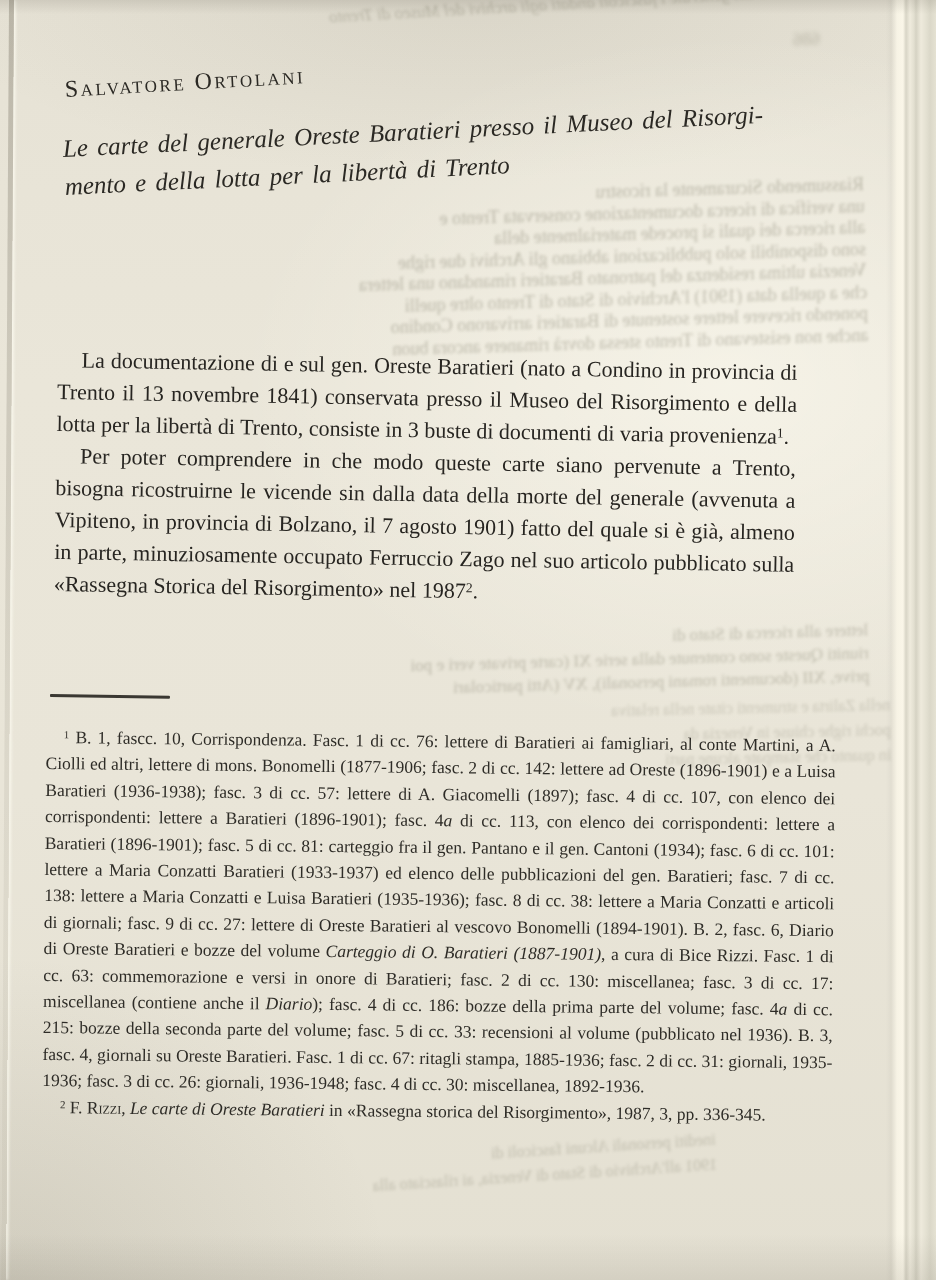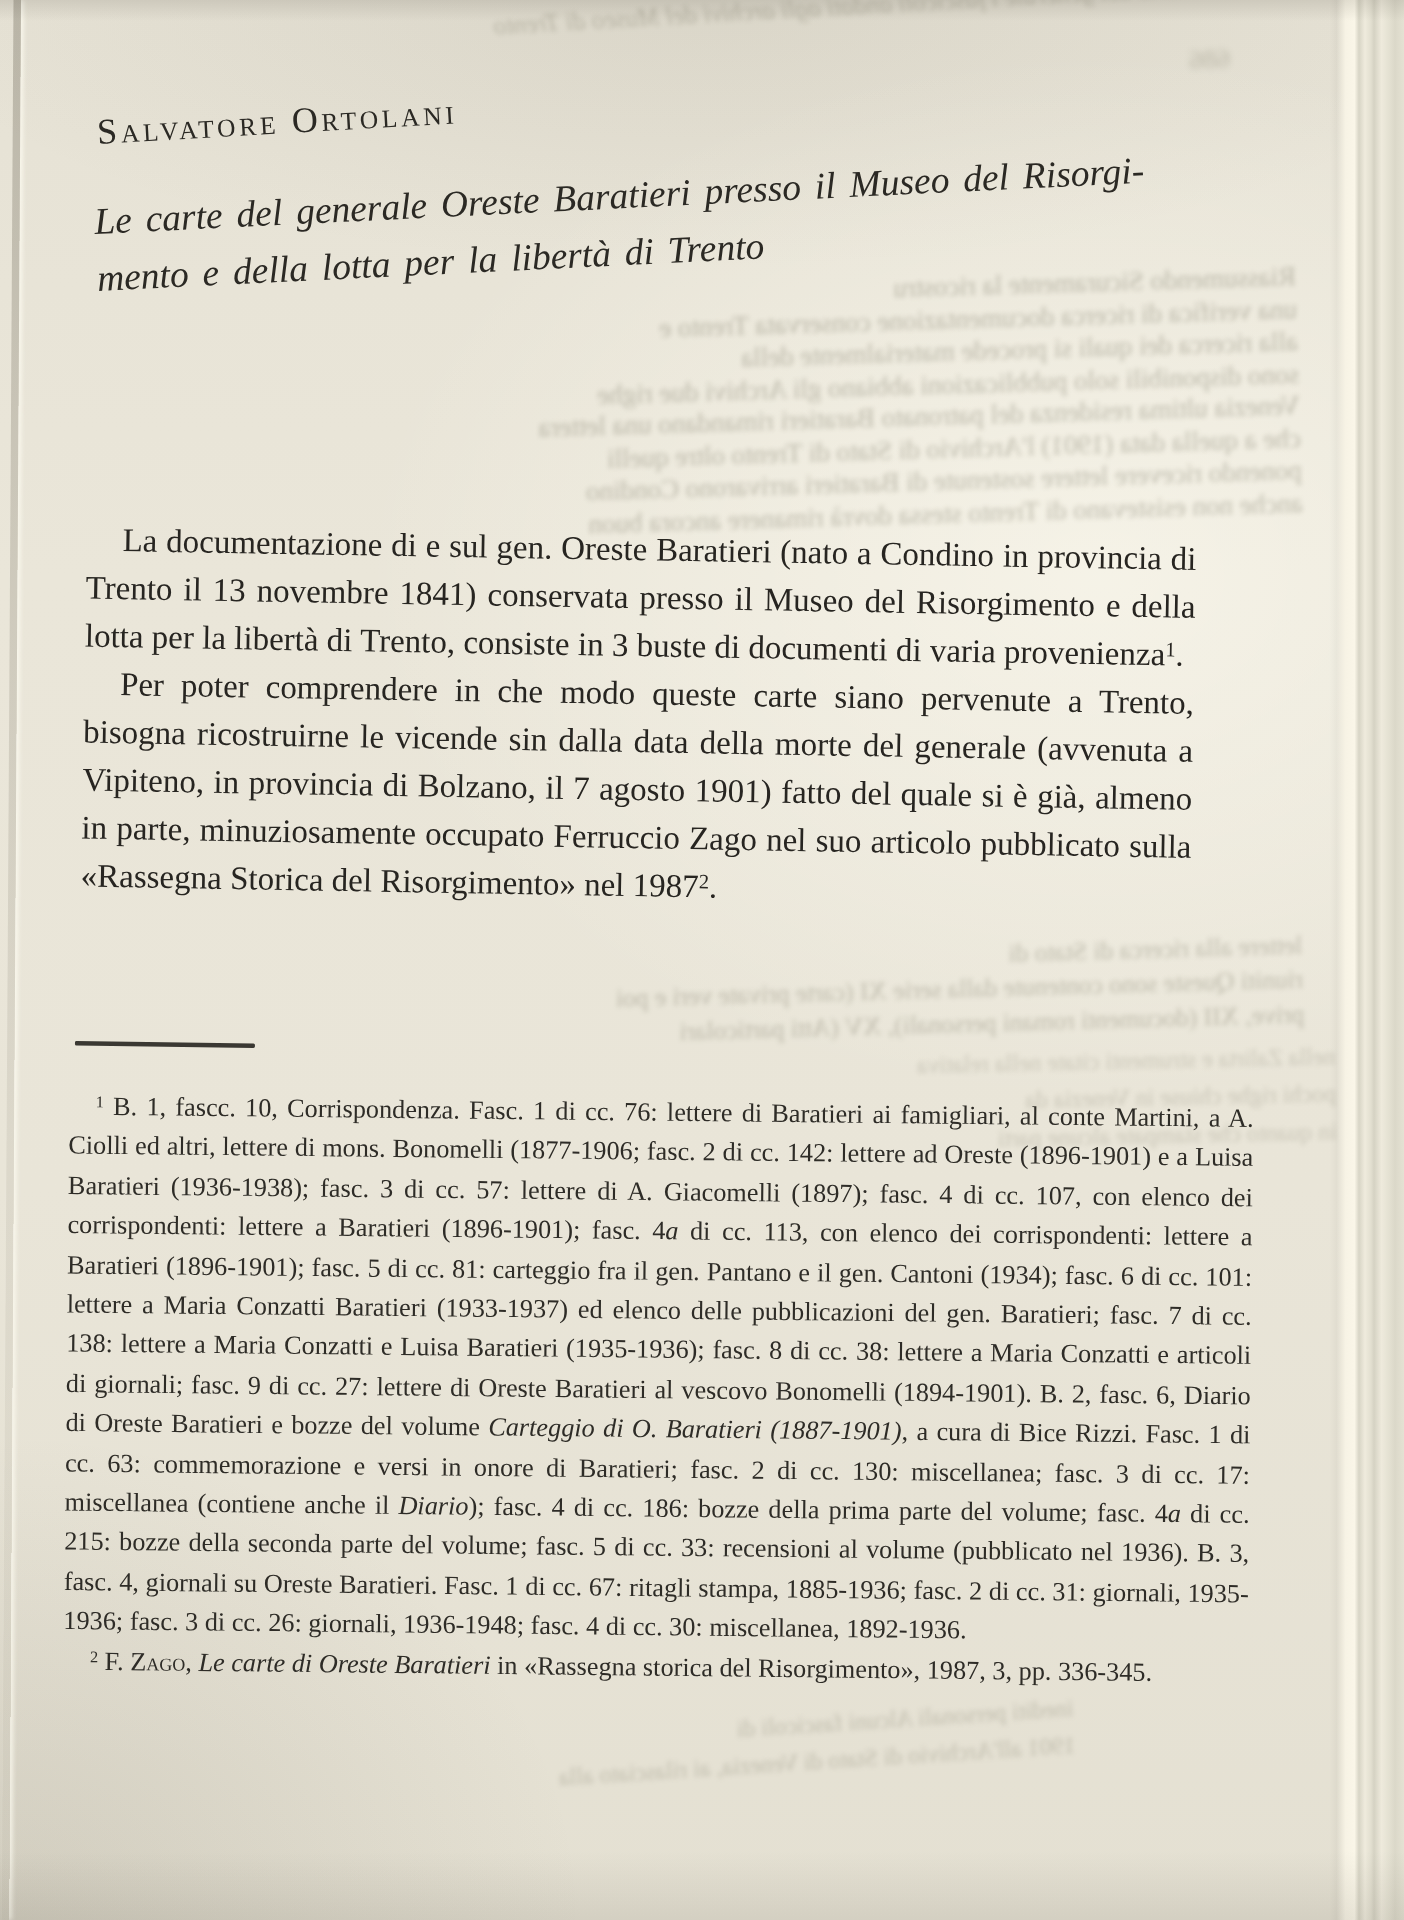--- a/index.html
+++ b/index.html
@@ -125,16 +125,16 @@
 
   <div class="body-text">
     <p class="para"><span>La documentazione di e sul gen. Oreste Baratieri (nato a Condino in provincia di Trento il 13 novembre 1841) conservata presso il Museo del Risorgimento e della lotta per la libertà di Trento, consiste in 3 buste di documenti di varia provenienza</span><span class="sup">1</span><span>.</span></p>
     <p class="para"><span>Per poter comprendere in che modo queste carte siano pervenute a Trento, bisogna ricostruirne le vicende sin dalla data della morte del generale (avvenuta a Vipiteno, in provincia di Bolzano, il 7 agosto 1901) fatto del quale si è già, almeno in parte, minuziosamente occupato Ferruccio Zago nel suo articolo pubblicato sulla «Rassegna Storica del Risorgimento» nel 1987</span><span class="sup">2</span><span>.</span></p>
   </div>
 
   <div class="fn-rule"></div>
 
   <div class="footnotes">
     <p class="fn"><span class="sup">1</span><span> B. 1, fascc. 10, Corrispondenza. Fasc. 1 di cc. 76: lettere di Baratieri ai famigliari, al conte Martini, a A. Ciolli ed altri, lettere di mons. Bonomelli (1877-1906; fasc. 2 di cc. 142: lettere ad Oreste (1896-1901) e a Luisa Baratieri (1936-1938); fasc. 3 di cc. 57: lettere di A. Giacomelli (1897); fasc. 4 di cc. 107, con elenco dei corrispondenti: lettere a Baratieri (1896-1901); fasc. 4</span><span class="i">a</span><span> di cc. 113, con elenco dei corrispondenti: lettere a Baratieri (1896-1901); fasc. 5 di cc. 81: carteggio fra il gen. Pantano e il gen. Cantoni (1934); fasc. 6 di cc. 101: lettere a Maria Conzatti Baratieri (1933-1937) ed elenco delle pubblicazioni del gen. Baratieri; fasc. 7 di cc. 138: lettere a Maria Conzatti e Luisa Baratieri (1935-1936); fasc. 8 di cc. 38: lettere a Maria Conzatti e articoli di giornali; fasc. 9 di cc. 27: lettere di Oreste Baratieri al vescovo Bonomelli (1894-1901). B. 2, fasc. 6, Diario di Oreste Baratieri e bozze del volume </span><span class="i">Carteggio di O. Baratieri (1887-1901)</span><span>, a cura di Bice Rizzi. Fasc. 1 di cc. 63: commemorazione e versi in onore di Baratieri; fasc. 2 di cc. 130: miscellanea; fasc. 3 di cc. 17: miscellanea (contiene anche il </span><span class="i">Diario</span><span>); fasc. 4 di cc. 186: bozze della prima parte del volume; fasc. 4</span><span class="i">a</span><span> di cc. 215: bozze della seconda parte del volume; fasc. 5 di cc. 33: recensioni al volume (pubblicato nel 1936). B. 3, fasc. 4, giornali su Oreste Baratieri. Fasc. 1 di cc. 67: ritagli stampa, 1885-1936; fasc. 2 di cc. 31: giornali, 1935-1936; fasc. 3 di cc. 26: giornali, 1936-1948; fasc. 4 di cc. 30: miscellanea, 1892-1936.</span></p>
-    <p class="fn"><span class="sup">2</span><span> F. </span><span class="sc">Zago</span><span>, </span><span class="i">Le carte di Oreste Baratieri</span><span> in «Rassegna storica del Risorgimento», 1987, 3, pp. 336-345.</span></p>
+    <p class="fn"><span class="sup">2</span><span> F. </span><span class="sc">Rizzi</span><span>, </span><span class="i">Le carte di Oreste Baratieri</span><span> in «Rassegna storica del Risorgimento», 1987, 3, pp. 336-345.</span></p>
   </div>
 
 </div>
 
 </body></html>

